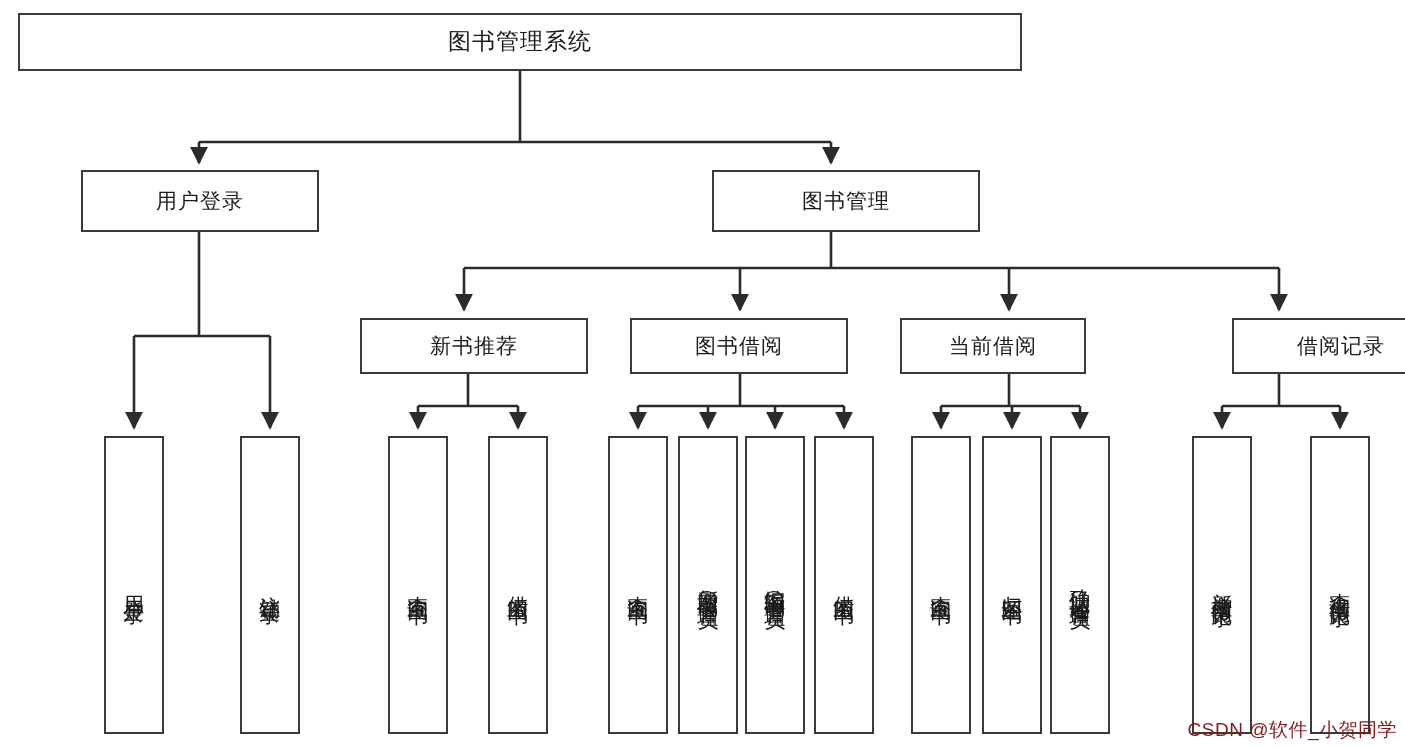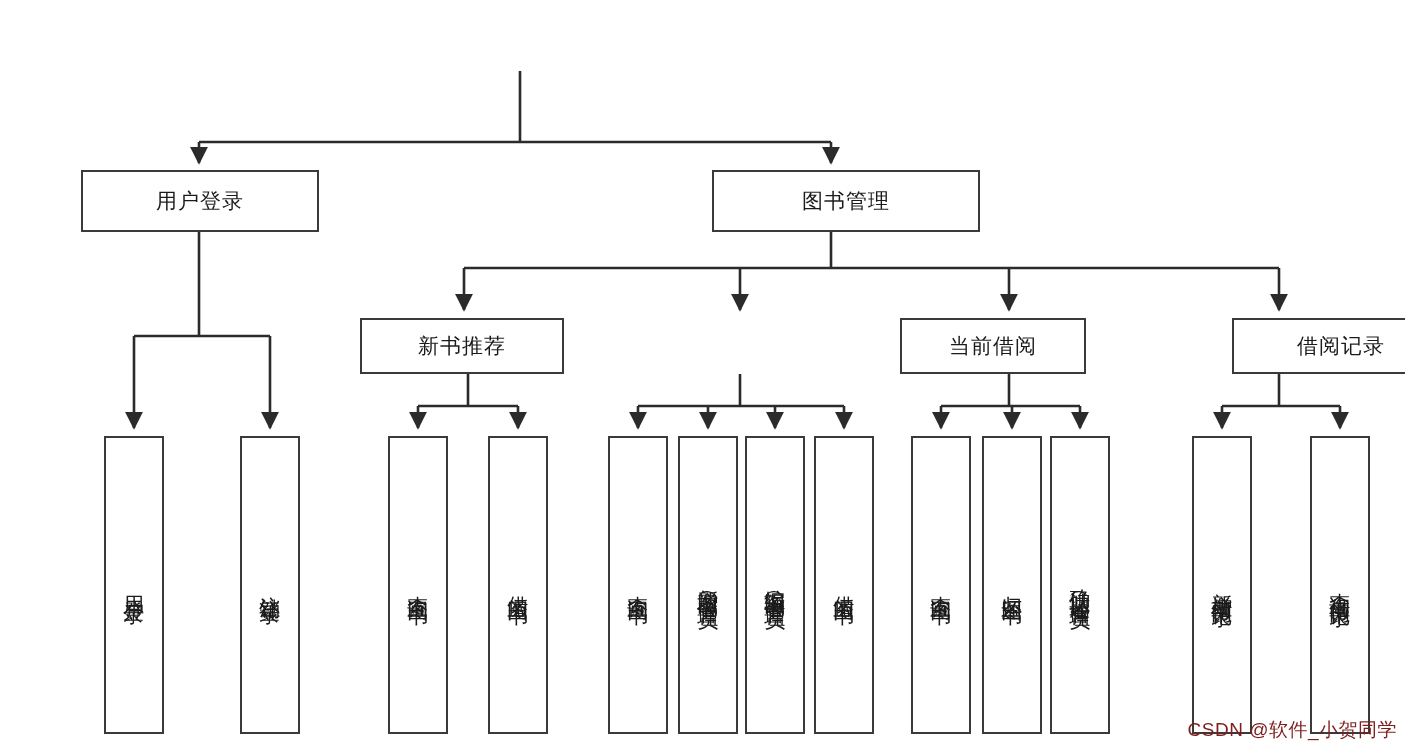--- a/index.html
+++ b/index.html
@@ -121,30 +121,36 @@
       <path d="M 1012 406 L 1012 428" marker-end="url(#arrow)"></path>
       <path d="M 1080 406 L 1080 428" marker-end="url(#arrow)"></path>
 
       <path d="M 1279 374 L 1279 406"></path>
       <path d="M 1222 406 L 1340 406"></path>
       <path d="M 1222 406 L 1222 428" marker-end="url(#arrow)"></path>
       <path d="M 1340 406 L 1340 428" marker-end="url(#arrow)"></path>
     </g>
   </svg>
 
+  <div class="node level0" style="left:18px; top:13px; width:1004px; height:58px;">
+    <span class="node-label">图书管理系统</span>
+  </div>
 
   <div class="node level1" style="left:81px; top:170px; width:238px; height:62px;">
     <span class="node-label">用户登录</span>
   </div>
   <div class="node level1" style="left:712px; top:170px; width:268px; height:62px;">
     <span class="node-label">图书管理</span>
   </div>
 
-  <div class="node level1" style="left:360px; top:318px; width:204px; height:56px;">
+  <div class="node level1" style="left:360px; top:318px; width:228px; height:56px;">
     <span class="node-label">新书推荐</span>
+  </div>
+  <div class="node level1" style="left:630px; top:318px; width:218px; height:56px;">
+    <span class="node-label">图书借阅</span>
   </div>
   <div class="node level1" style="left:900px; top:318px; width:186px; height:56px;">
     <span class="node-label">当前借阅</span>
   </div>
   <div class="node level1" style="left:1232px; top:318px; width:218px; height:56px;">
     <span class="node-label">借阅记录</span>
   </div>
 
   <div class="node level2" style="left:104px; top:436px; width:60px; height:298px;">
     <span class="node-label">用户登录</span>

